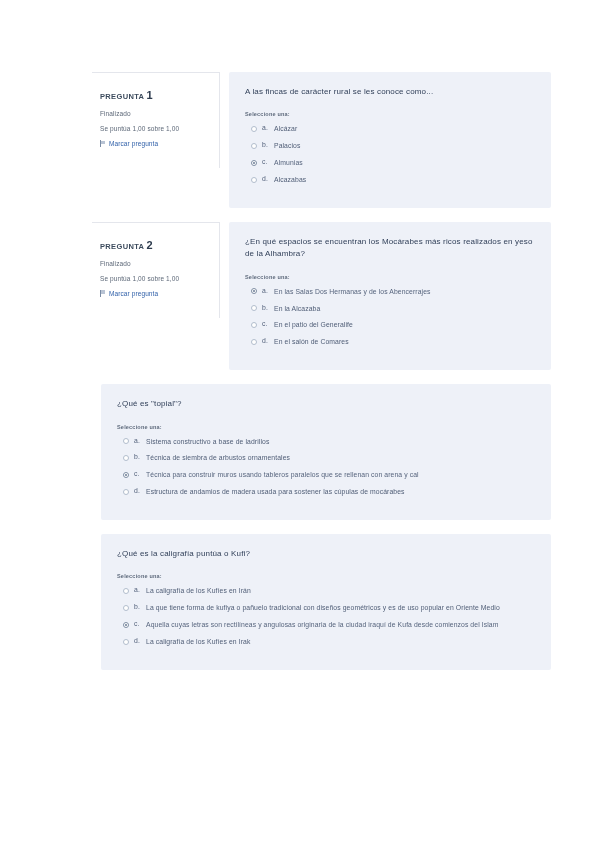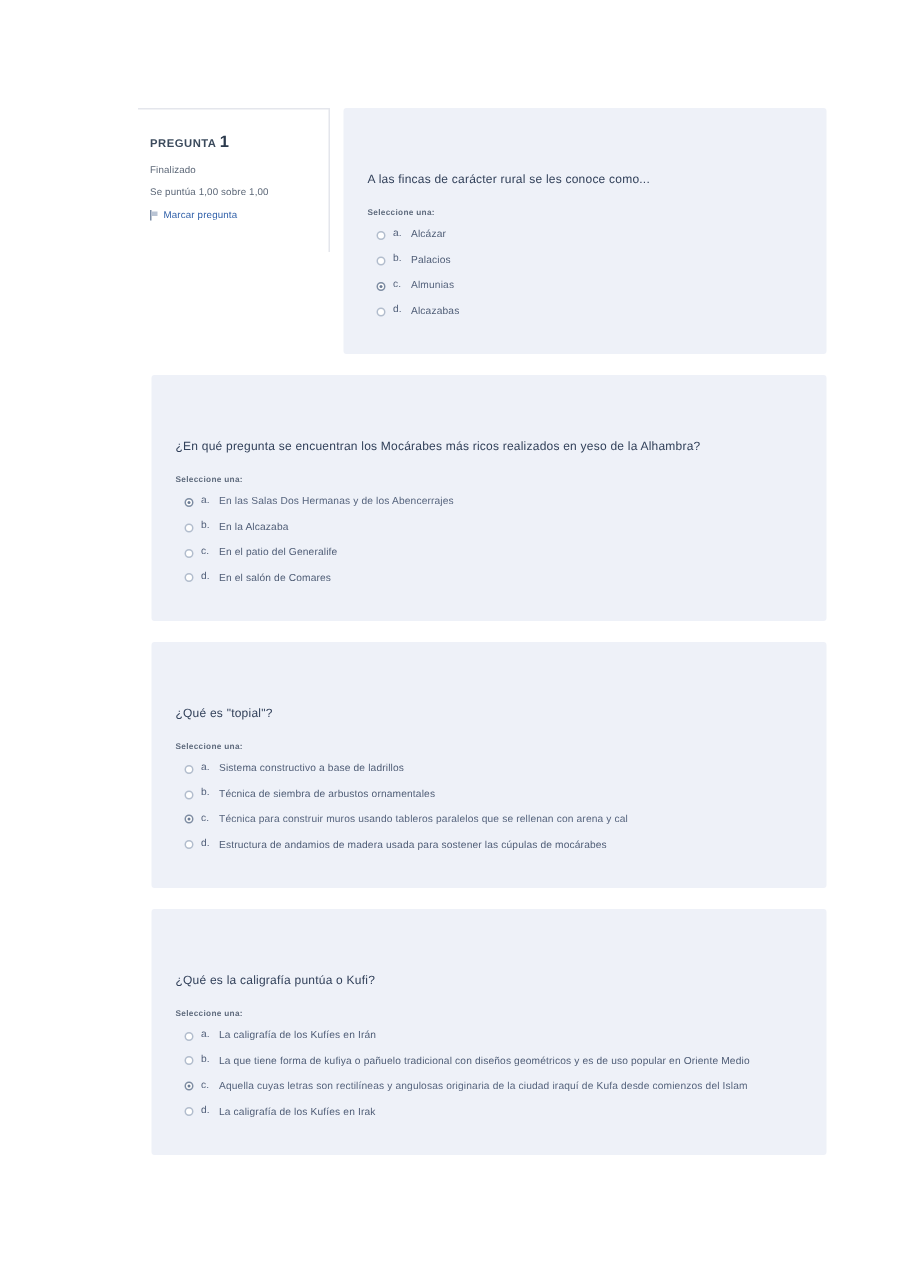--- a/index.html
+++ b/index.html
@@ -94,21 +94,20 @@
     border-radius: 2px;
     padding: 14px 16px 16px 16px;
   }
 
   .qtext {
     font-size: 8px;
     color: #32415a;
     line-height: 1.55;
     margin-bottom: 13px;
     letter-spacing: 0.15px;
-    margin-top: 28px;
   }
 
   .qprompt {
     font-size: 5.5px;
     font-weight: bold;
     color: #5f6b7d;
     margin-bottom: 7px;
     letter-spacing: 0.2px;
   }
 
@@ -197,22 +196,31 @@
             </div>
             <div class="answer">
               <span class="radio"></span>
               <span class="alabel">d.</span>
               <span class="atext">Alcazabas</span>
             </div>
           </div>
         </div>
       </div>
       <div class="qblock">
+        <div class="qinfo">
+          <div class="qinfo-head"><span>PREGUNTA</span> <span class="qnum">2</span></div>
+          <div class="qinfo-state">Finalizado</div>
+          <div class="qinfo-grade">Se puntúa 1,00 sobre 1,00</div>
+          <div class="qinfo-flag">
+            <span class="flag-icon"></span>
+            <span>Marcar pregunta</span>
+          </div>
+        </div>
         <div class="qpanel">
-          <div class="qtext">¿En qué pregunta se encuentran los Mocárabes más ricos realizados en yeso de la Alhambra?</div>
+          <div class="qtext">¿En qué espacios se encuentran los Mocárabes más ricos realizados en yeso de la Alhambra?</div>
           <div class="qprompt">Seleccione una:</div>
           <div class="answers">
             <div class="answer selected">
               <span class="radio"></span>
               <span class="alabel">a.</span>
               <span class="atext">En las Salas Dos Hermanas y de los Abencerrajes</span>
             </div>
             <div class="answer">
               <span class="radio"></span>
               <span class="alabel">b.</span>

